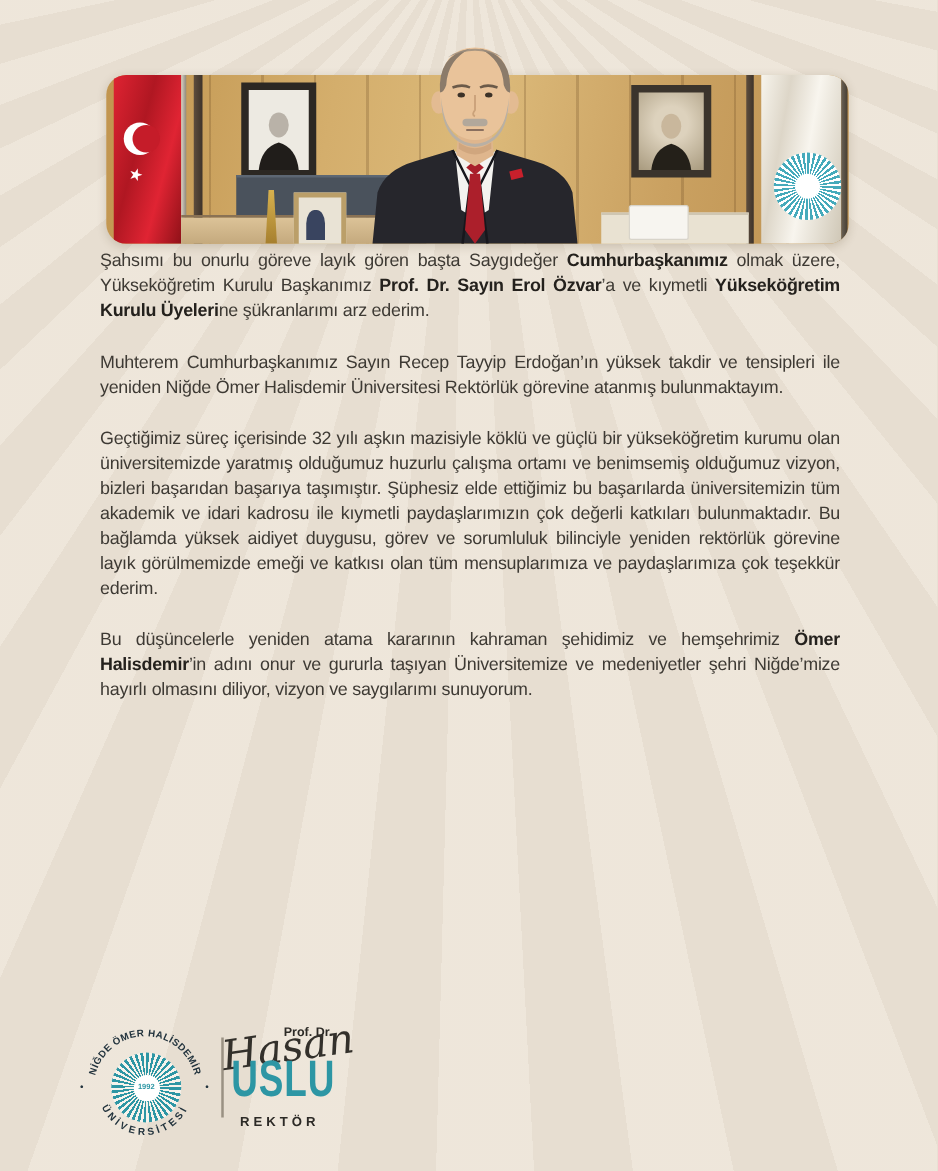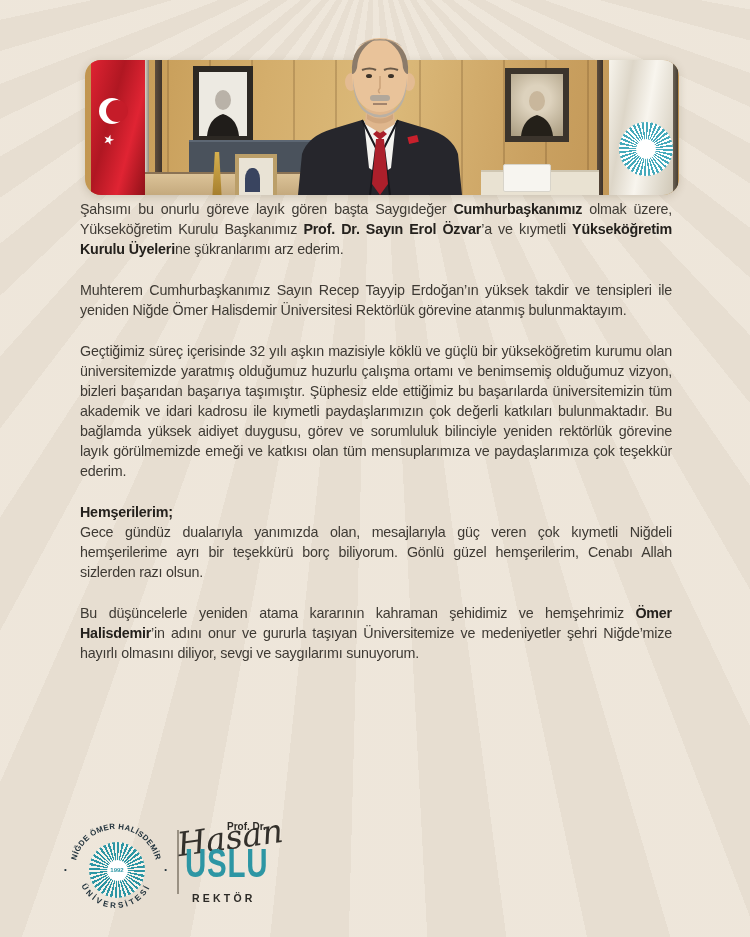--- a/index.html
+++ b/index.html
@@ -156,22 +156,21 @@
     <path d="M 104,44 Q 110,41 118,44" stroke="#6b5a49" stroke-width="2" fill="none"></path>
     <ellipse cx="89" cy="50" rx="3" ry="2" fill="#3c3228"></ellipse>
     <ellipse cx="111" cy="50" rx="3" ry="2" fill="#3c3228"></ellipse>
     <path d="M 100,50 L 100,62 Q 97,66 100,67" stroke="#caa27a" stroke-width="1.5" fill="none"></path>
   </svg>
 
   <div class="letter">
       <p><span>Şahsımı bu onurlu göreve layık gören başta Saygıdeğer </span><span class="b">Cumhurbaşkanımız</span><span> olmak üzere, Yükseköğretim Kurulu Başkanımız </span><span class="b">Prof. Dr. Sayın Erol Özvar</span><span>’a ve kıymetli </span><span class="b">Yükseköğretim Kurulu Üyeleri</span><span>ne şükranlarımı arz ederim.</span></p>
       <p><span>Muhterem Cumhurbaşkanımız Sayın Recep Tayyip Erdoğan’ın yüksek takdir ve tensipleri ile yeniden Niğde Ömer Halisdemir Üniversitesi Rektörlük görevine atanmış bulunmaktayım.</span></p>
       <p><span>Geçtiğimiz süreç içerisinde 32 yılı aşkın mazisiyle köklü ve güçlü bir yükseköğretim kurumu olan üniversitemizde yaratmış olduğumuz huzurlu çalışma ortamı ve benimsemiş olduğumuz vizyon, bizleri başarıdan başarıya taşımıştır. Şüphesiz elde ettiğimiz bu başarılarda üniversitemizin tüm akademik ve idari kadrosu ile kıymetli paydaşlarımızın çok değerli katkıları bulunmaktadır. Bu bağlamda yüksek aidiyet duygusu, görev ve sorumluluk bilinciyle yeniden rektörlük görevine layık görülmemizde emeği ve katkısı olan tüm mensuplarımıza ve paydaşlarımıza çok teşekkür ederim.</span></p>
-      <p><span class="phead">Hemşerilerim;</span><span>Gece gündüz dualarıyla yanımızda olan, mesajlarıyla güç veren çok kıymetli Niğdeli hemşerilerime ayrı bir teşekkürü borç biliyorum. Gönlü güzel hemşerilerim, Cenabı Allah sizlerden razı olsun.</span></p>
-      <p><span>Bu düşüncelerle yeniden atama kararının kahraman şehidimiz ve hemşehrimiz </span><span class="b">Ömer Halisdemir</span><span>’in adını onur ve gururla taşıyan Üniversitemize ve medeniyetler şehri Niğde’mize hayırlı olmasını diliyor, sevgi ve saygılarımı sunuyorum.</span></p>
+      <p><span>Bu düşüncelerle yeniden atama kararının kahraman şehidimiz ve hemşehrimiz </span><span class="b">Ömer Halisdemir</span><span>’in adını onur ve gururla taşıyan Üniversitemize ve medeniyetler şehri Niğde’mize hayırlı olmasını diliyor, vizyon ve saygılarımı sunuyorum.</span></p>
     </div>
 
   <div class="seal">
     <svg width="104" height="104" viewBox="0 0 104 104" xmlns="http://www.w3.org/2000/svg" xmlns:xlink="http://www.w3.org/1999/xlink">
       <defs>
         <path id="arcTop" d="M 11,52 A 41,41 0 0 1 93,52"></path>
         <path id="arcBot" d="M 14,52 A 38,38 0 0 0 90,52"></path>
       </defs>
       <text font-size="7.8" font-weight="bold" fill="#22333d" letter-spacing="0.4" font-family="Liberation Sans, sans-serif">
         <textPath href="#arcTop" xlink:href="#arcTop" startOffset="50%" text-anchor="middle">NİĞDE ÖMER HALİSDEMİR</textPath>

